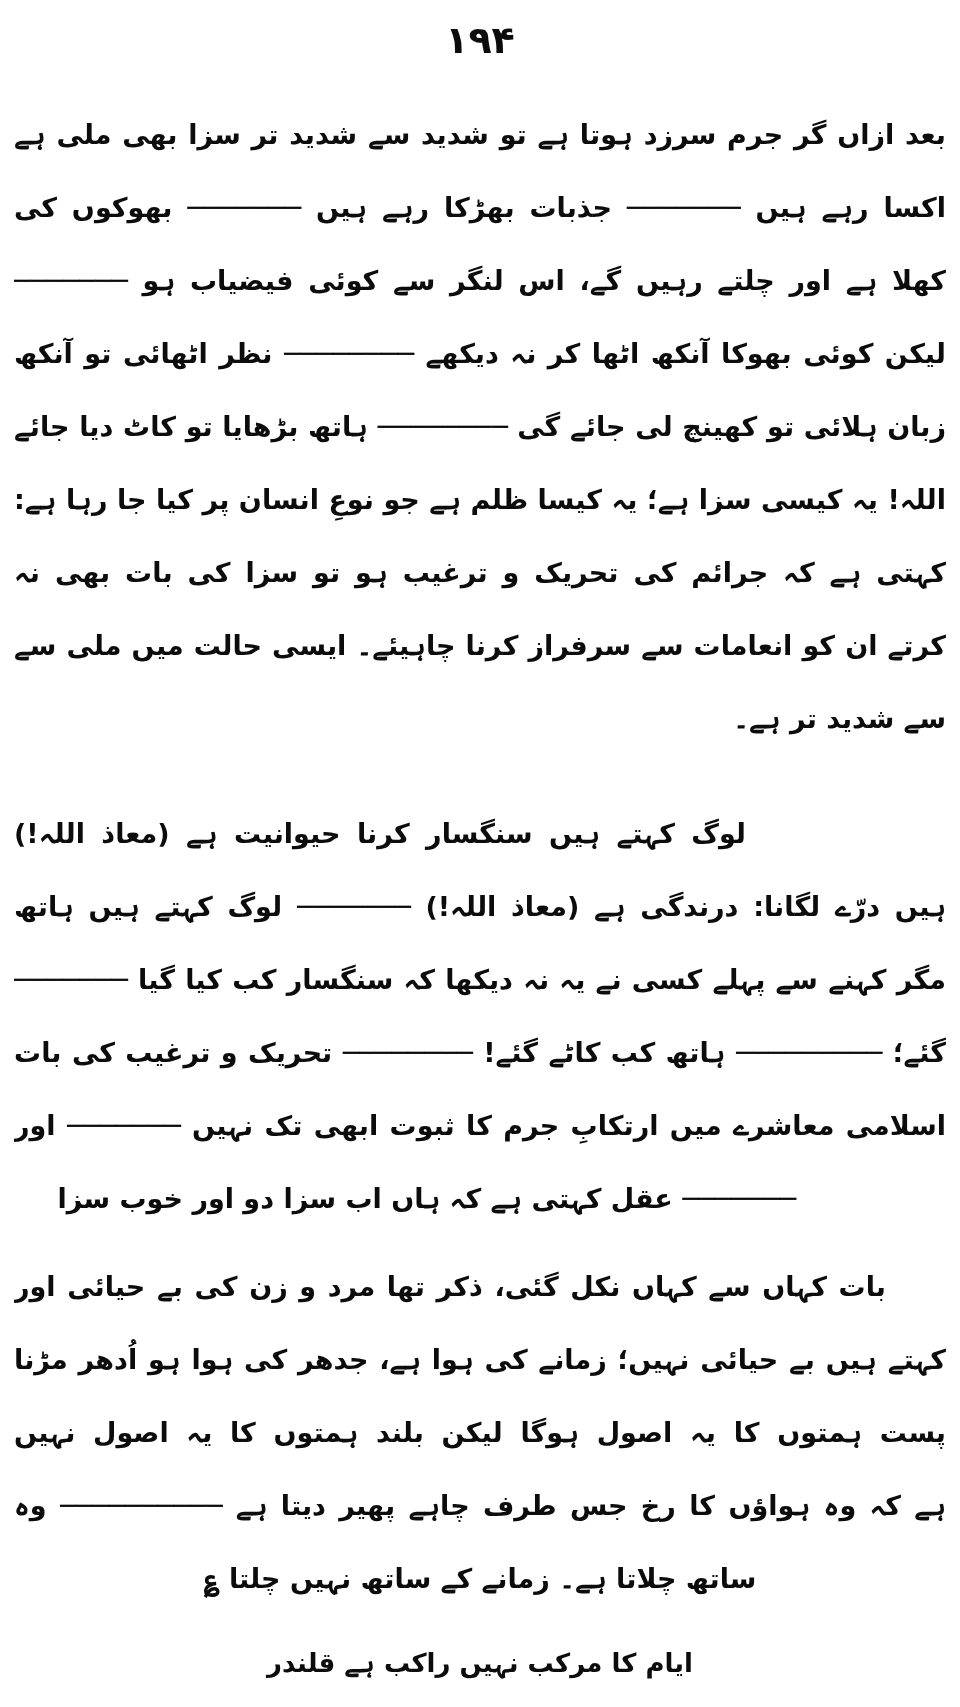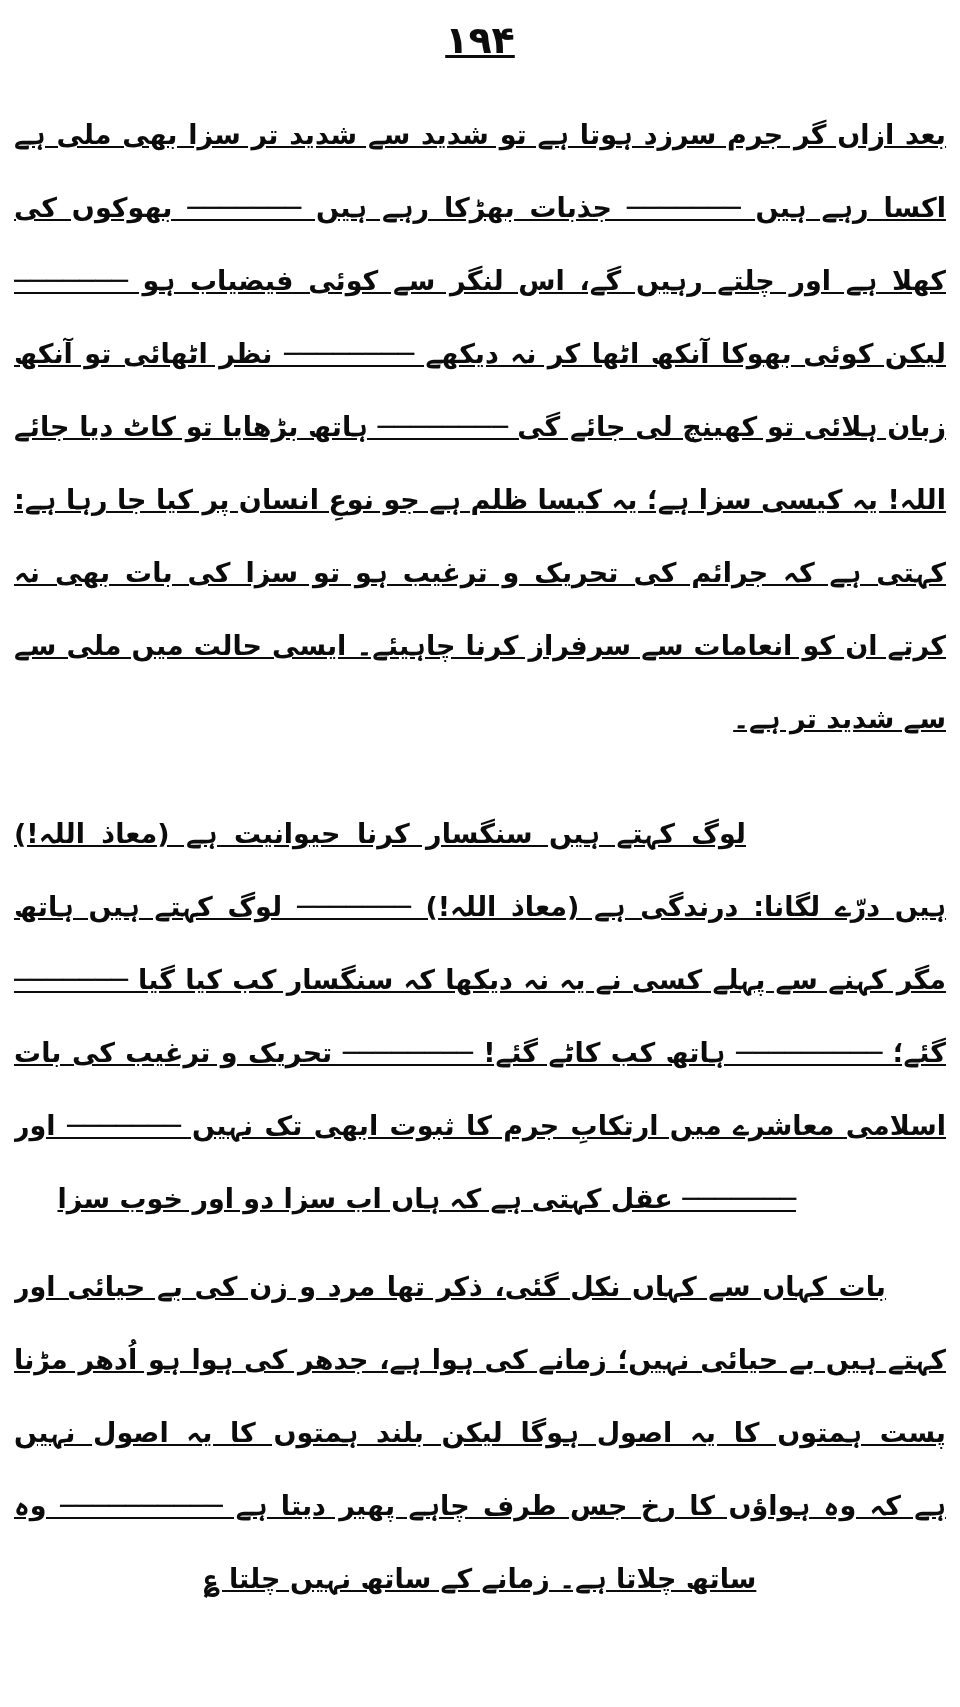--- a/index.html
+++ b/index.html
@@ -8,21 +8,20 @@
     background: #ffffff;
   }
   .sheet {
     position: relative;
     width: 960px;
     height: 1707px;
     background: #ffffff;
     color: #0c0c0c;
     font-family: "DejaVu Sans", sans-serif;
     overflow: hidden;
-    text-decoration: underline;
   }
   .pagenum {
     text-align: center;
     font-size: 38px;
     font-weight: bold;
     padding-top: 18px;
     letter-spacing: 2px;
     direction: rtl;
   }
   .body {
@@ -68,14 +67,15 @@
       <div class="line just">ہیں درّے لگانا: درندگی ہے (معاذ اللہ!) ─────── لوگ کہتے ہیں ہاتھ کاٹنا سفاکی ہے</div>
       <div class="line just">مگر کہنے سے پہلے کسی نے یہ نہ دیکھا کہ سنگسار کب کیا گیا ─────── دُرّے کب لگائے</div>
       <div class="line just">گئے؛ ───────── ہاتھ کب کاٹے گئے! ──────── تحریک و ترغیب کی بات تو الگ رہی</div>
       <div class="line just">اسلامی معاشرے میں ارتکابِ جرم کا ثبوت ابھی تک نہیں ─────── اور پھر بھی جرم کیا گیا</div>
       <div class="line" style="padding-right: 150px;">─────── عقل کہتی ہے کہ ہاں اب سزا دو اور خوب سزا دو!</div>
       <div class="line just" style="padding-right: 60px; margin-top: 15px;">بات کہاں سے کہاں نکل گئی، ذکر تھا مرد و زن کی بے حیائی اور آزادی کا ─────</div>
       <div class="line just">کہتے ہیں بے حیائی نہیں؛ زمانے کی ہوا ہے، جدھر کی ہوا ہو اُدھر مڑنا چاہیئے ──────</div>
       <div class="line just">پست ہمتوں کا یہ اصول ہوگا لیکن بلند ہمتوں کا یہ اصول نہیں ─────── مسلمان کی شان یہ</div>
       <div class="line just">ہے کہ وہ ہواؤں کا رخ جس طرف چاہے پھیر دیتا ہے ────────── وہ زمانے کو اپنے</div>
       <div class="line center">ساتھ چلاتا ہے۔ زمانے کے ساتھ نہیں چلتا ؏</div>
+      <div class="line center verse" style="margin-top: 12px;">ایام کا مرکب نہیں راکب ہے قلندر</div>
     </div>
 </div>
 
 </body></html>

